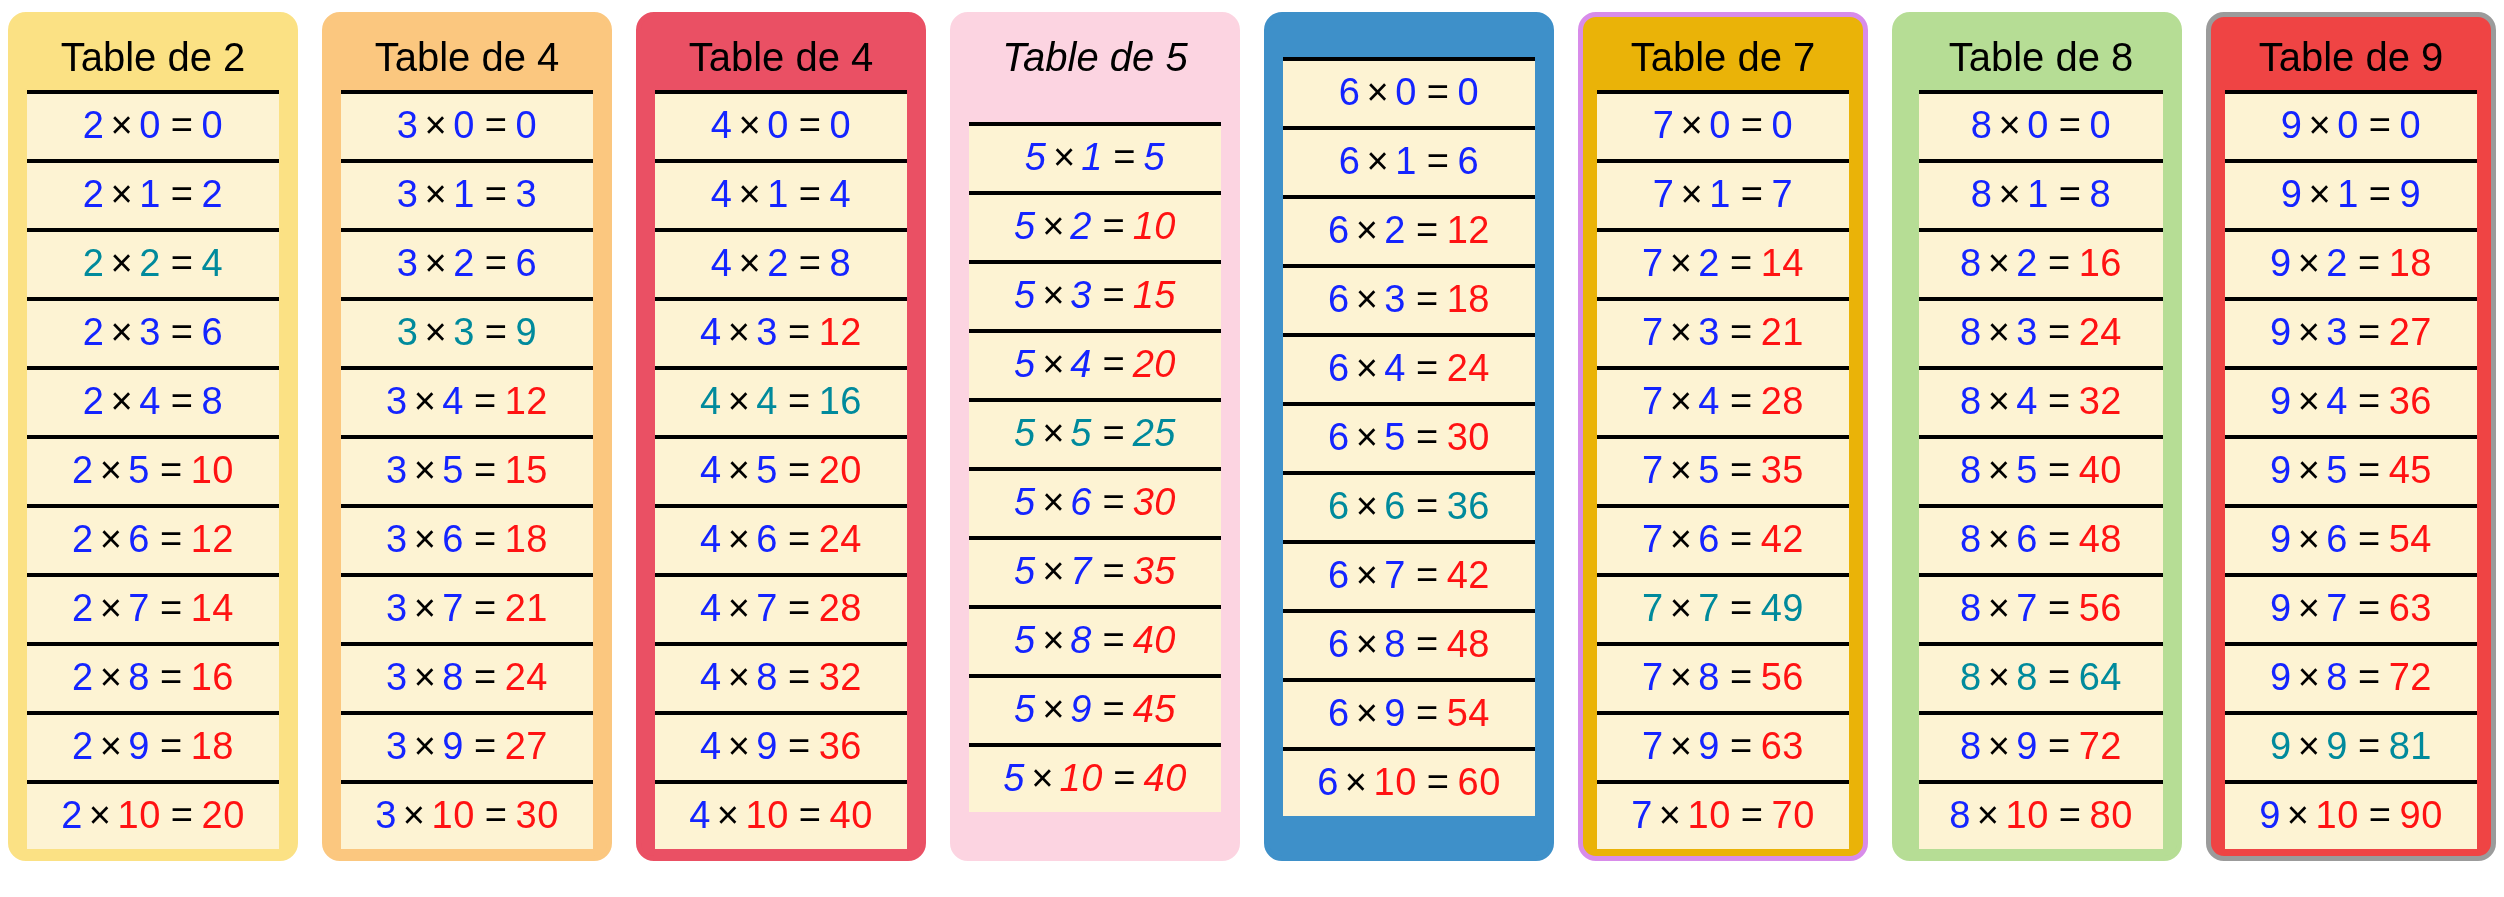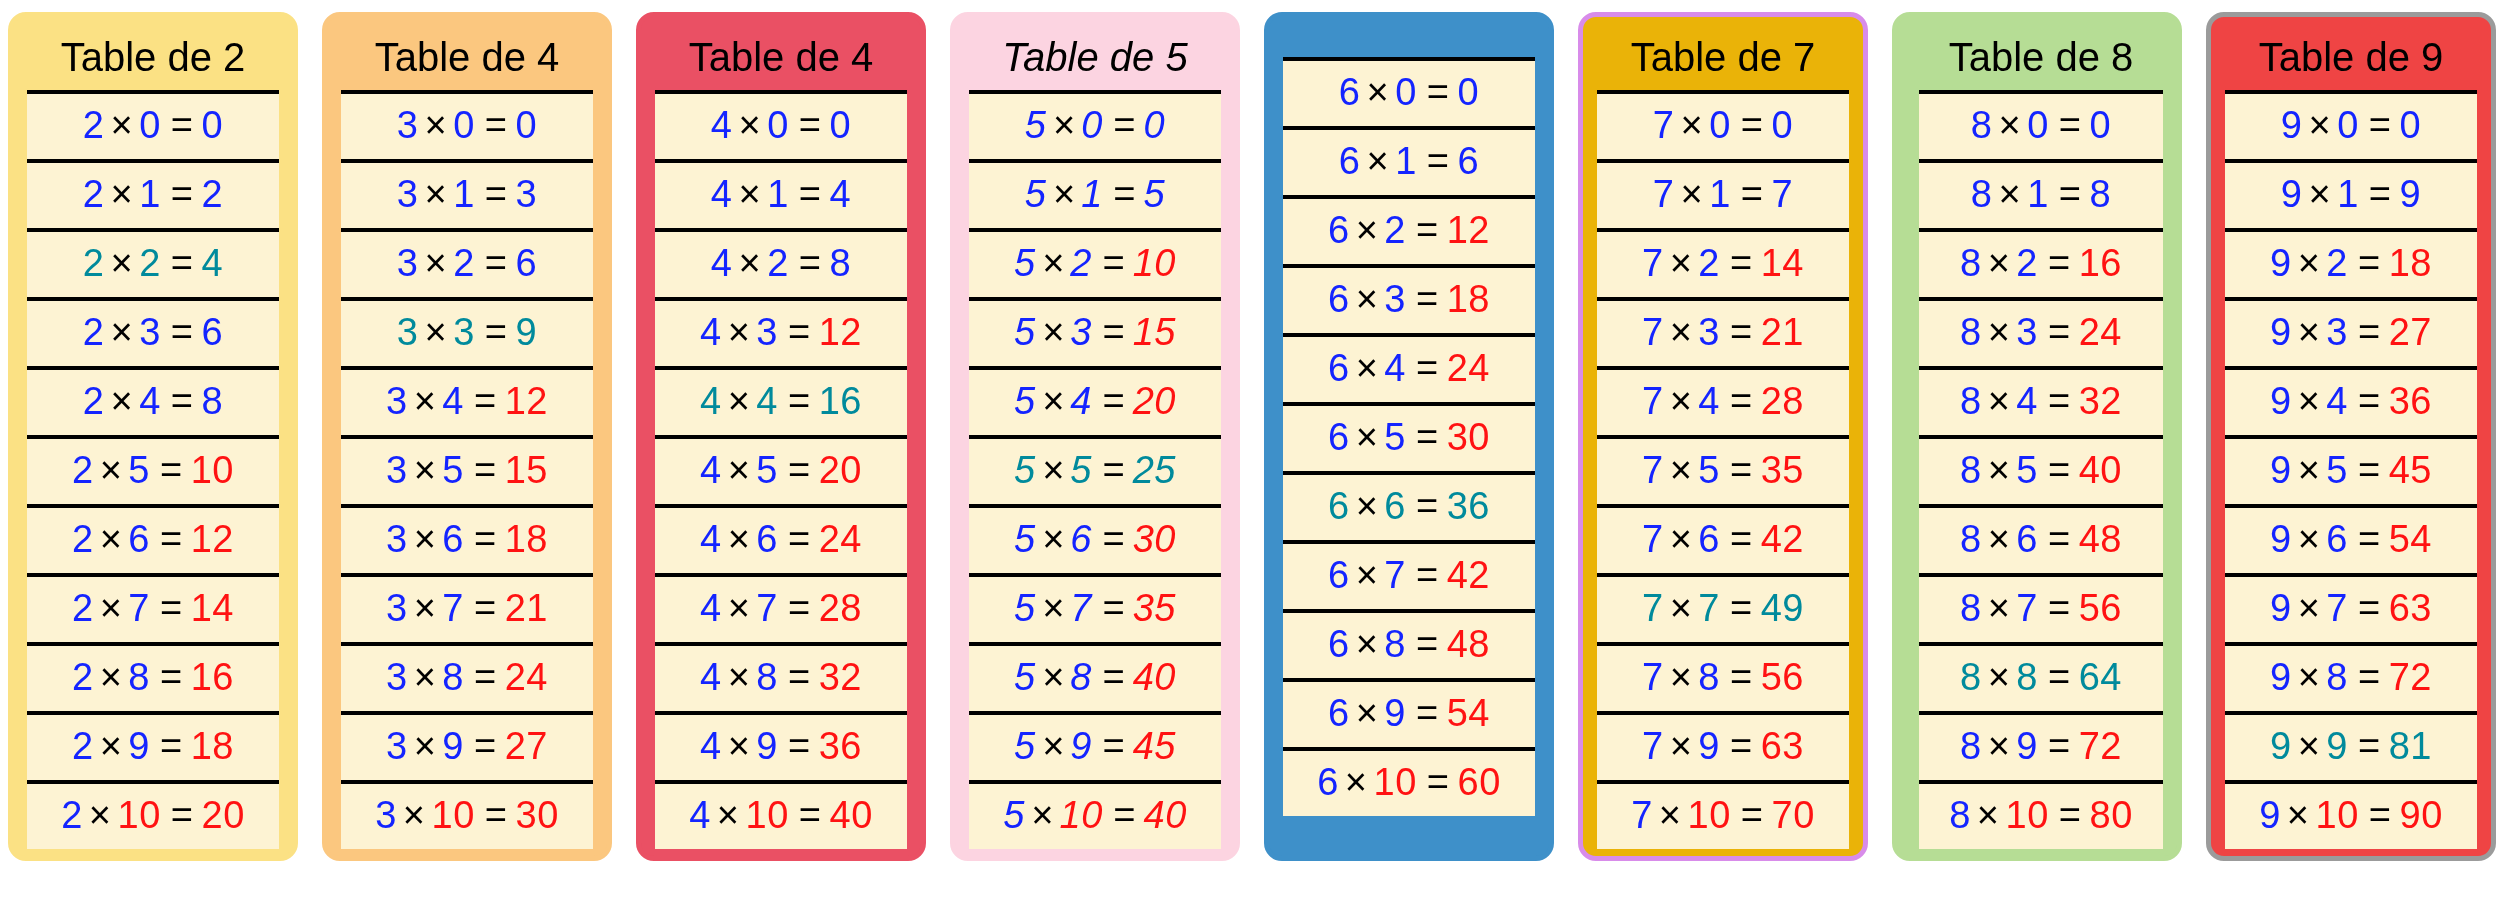--- a/index.html
+++ b/index.html
@@ -102,21 +102,20 @@
       <div class="row"><span class="a">4</span><span class="x">×</span><span class="b">6</span><span class="eq">=</span><span class="r hi">24</span></div>
       <div class="row"><span class="a">4</span><span class="x">×</span><span class="b">7</span><span class="eq">=</span><span class="r hi">28</span></div>
       <div class="row"><span class="a">4</span><span class="x">×</span><span class="b">8</span><span class="eq">=</span><span class="r hi">32</span></div>
       <div class="row"><span class="a">4</span><span class="x">×</span><span class="b">9</span><span class="eq">=</span><span class="r hi">36</span></div>
       <div class="row"><span class="a">4</span><span class="x">×</span><span class="b" style="color: rgb(255, 18, 18);">10</span><span class="eq">=</span><span class="r hi">40</span></div>
     </div>
   </div>
 <div class="card c5">
     <div class="title">Table de 5</div>
     <div class="rows">
-      <div class="row"><span class="a">5</span><span class="x">×</span><span class="b">0</span><span class="eq">=</span><span class="r">0</span></div>
       <div class="row"><span class="a">5</span><span class="x">×</span><span class="b">1</span><span class="eq">=</span><span class="r">5</span></div>
       <div class="row"><span class="a">5</span><span class="x">×</span><span class="b">2</span><span class="eq">=</span><span class="r hi">10</span></div>
       <div class="row"><span class="a">5</span><span class="x">×</span><span class="b">3</span><span class="eq">=</span><span class="r hi">15</span></div>
       <div class="row"><span class="a">5</span><span class="x">×</span><span class="b">4</span><span class="eq">=</span><span class="r hi">20</span></div>
       <div class="row sq"><span class="a">5</span><span class="x">×</span><span class="b">5</span><span class="eq">=</span><span class="r">25</span></div>
       <div class="row"><span class="a">5</span><span class="x">×</span><span class="b">6</span><span class="eq">=</span><span class="r hi">30</span></div>
       <div class="row"><span class="a">5</span><span class="x">×</span><span class="b">7</span><span class="eq">=</span><span class="r hi">35</span></div>
       <div class="row"><span class="a">5</span><span class="x">×</span><span class="b">8</span><span class="eq">=</span><span class="r hi">40</span></div>
       <div class="row"><span class="a">5</span><span class="x">×</span><span class="b">9</span><span class="eq">=</span><span class="r hi">45</span></div>
       <div class="row"><span class="a">5</span><span class="x">×</span><span class="b" style="color: rgb(255, 18, 18);">10</span><span class="eq">=</span><span class="r hi">40</span></div>

